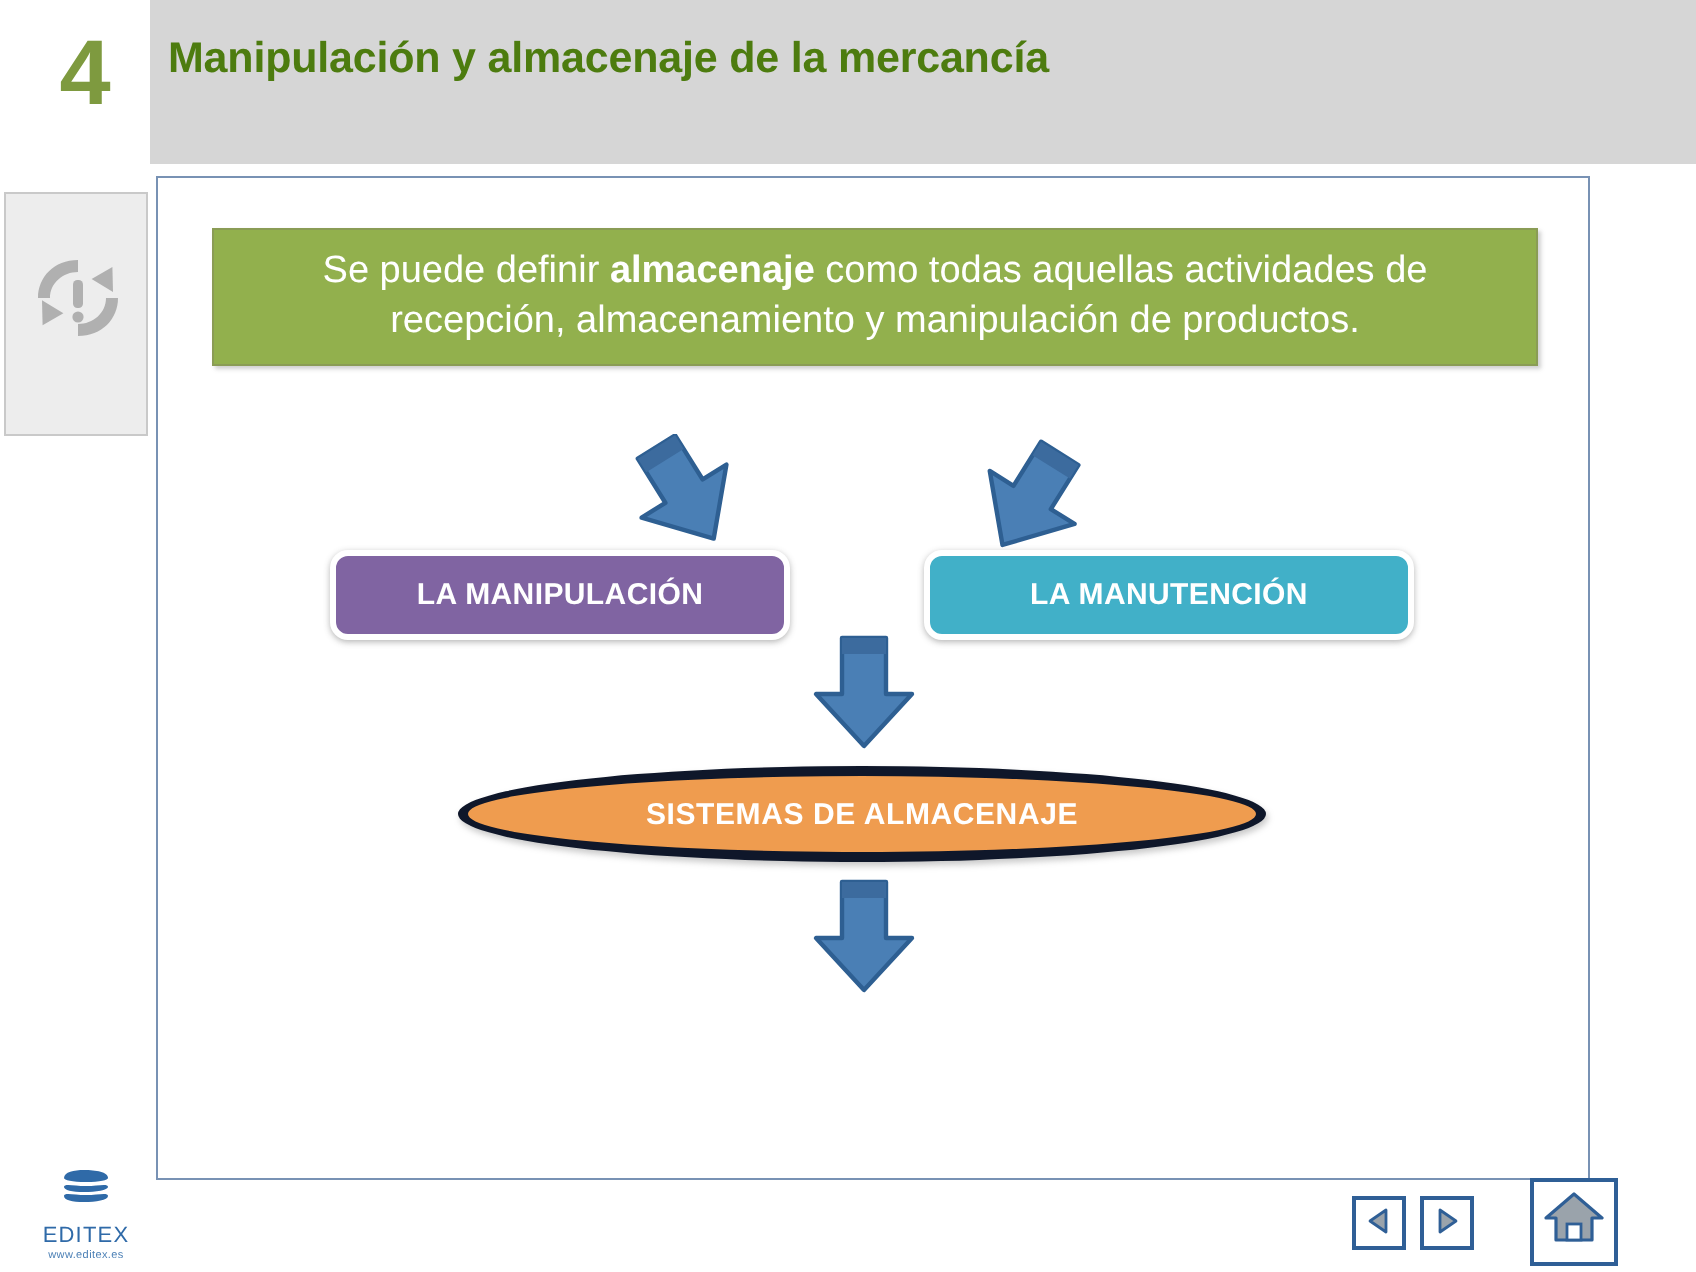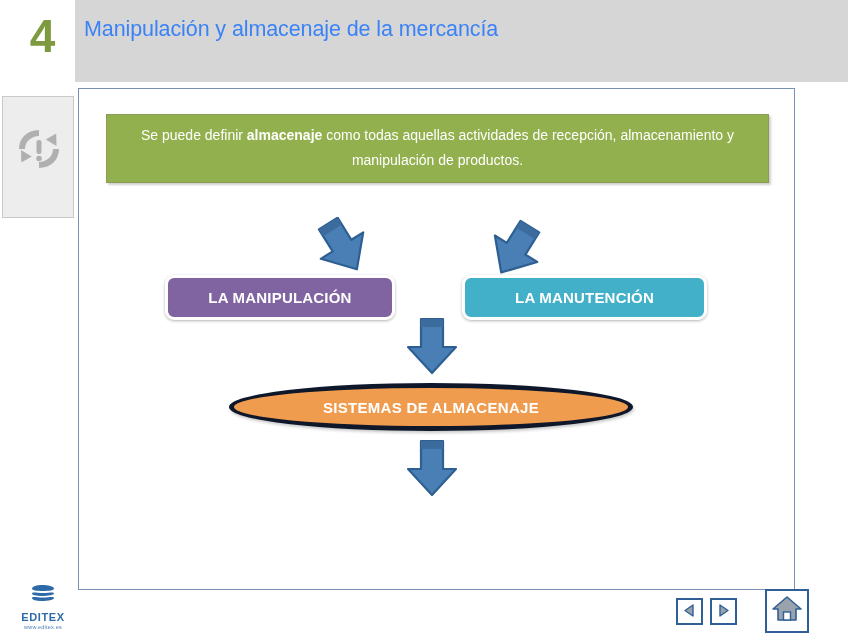--- a/index.html
+++ b/index.html
@@ -38,22 +38,22 @@
     color: #7e9a3f;
     line-height: 60px;
     letter-spacing: -1px;
   }
   .header-text {
     position: absolute;
     left: 84px; top: 16px;
   }
   .header-title {
     font-size: 21.5px;
-    font-weight: normal;
-    color: #3b82f6;
+    font-weight: bold;
+    color: #4d7c0f;
     letter-spacing: -0.1px;
     line-height: 26px;
   }
   .header-subtitle {
     font-size: 15px;
     font-weight: bold;
     color: #1a1a1a;
     line-height: 21px;
     margin-top: 3px;
   }
@@ -81,21 +81,21 @@
 
   
   .green-banner {
     position: absolute;
     left: 27px; top: 25px;
     width: 663px;
     box-sizing: border-box;
     background: #92b04d;
     border: 1.5px solid #8a9c55;
     color: #ffffff;
-    font-size: 14px;
+    font-size: 19px;
     line-height: 25px;
     text-align: center;
     padding: 8px 10px 9px 10px;
     box-shadow: 1.5px 1.5px 2px rgba(120,120,120,0.35);
   }
   .green-banner b { font-weight: bold; }
 
   
   .lead-in {
     position: absolute;
@@ -179,21 +179,21 @@
   
   .logo {
     position: absolute;
     left: 12px; top: 584px;
     width: 62px;
     text-align: center;
     color: #2f6aa8;
   }
   .logo-name {
     font-size: 11px;
-    font-weight: bold;
+    font-weight: normal;
     letter-spacing: 0.6px;
     line-height: 12px;
     margin-top: 1px;
   }
   .logo-sub {
     font-size: 5.5px;
     letter-spacing: 0.2px;
     line-height: 8px;
     color: #4a7fb5;
   }

